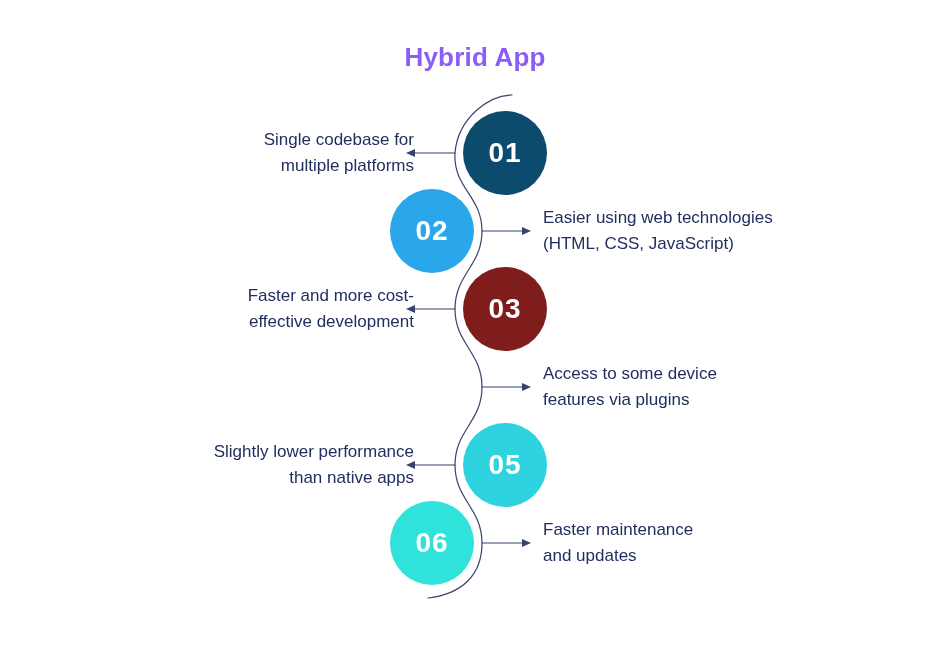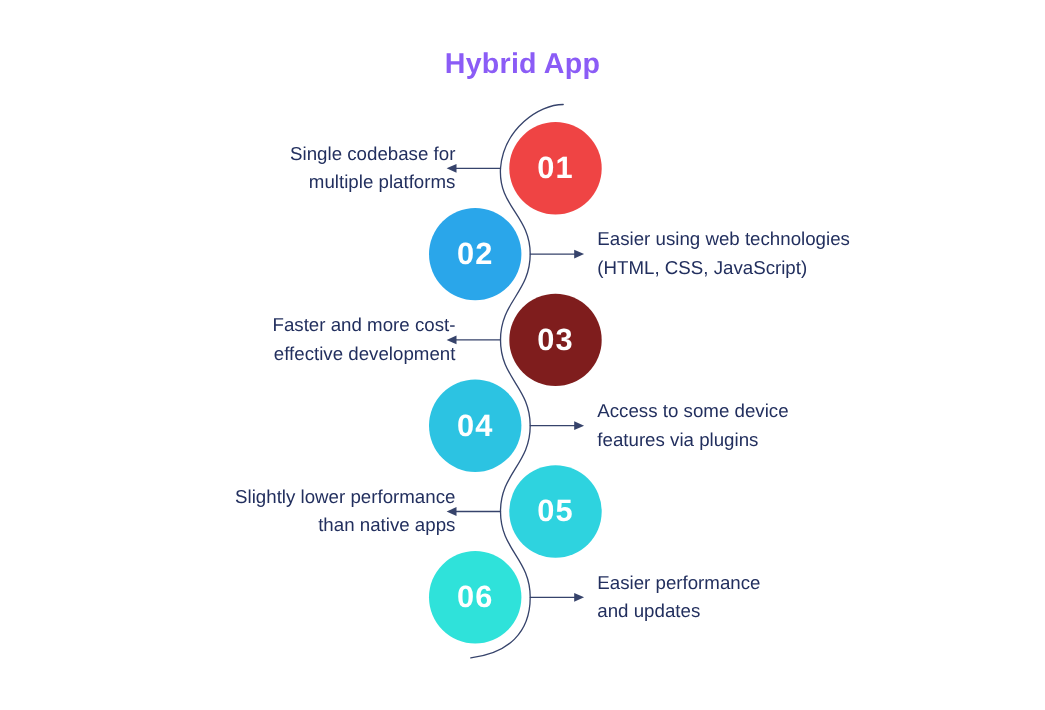--- a/index.html
+++ b/index.html
@@ -98,45 +98,42 @@
     <g fill="#36436b" stroke="none">
       <polygon points="406,153 415,149 415,157"></polygon>
       <polygon points="531,231 522,227 522,235"></polygon>
       <polygon points="406,309 415,305 415,313"></polygon>
       <polygon points="531,387 522,383 522,391"></polygon>
       <polygon points="406,465 415,461 415,469"></polygon>
       <polygon points="531,543 522,539 522,547"></polygon>
     </g>
   </svg>
 
-  <div class="step-circle c1" style="background: #ef4444;">
+  <div class="step-circle c1" style="background: #0c4a6e;">
     <span class="step-number">01</span>
   </div>
   <div class="step-circle c2" style="background: rgb(42, 166, 234);">
     <span class="step-number">02</span>
   </div>
   <div class="step-circle c3" style="background: #7f1d1d;">
     <span class="step-number">03</span>
-  </div>
-  <div class="step-circle c4" style="background: rgb(44, 195, 226);">
-    <span class="step-number">04</span>
   </div>
   <div class="step-circle c5" style="background: rgb(46, 211, 223);">
     <span class="step-number">05</span>
   </div>
   <div class="step-circle c6" style="background: rgb(47, 226, 218);">
     <span class="step-number">06</span>
   </div>
 
   <div class="step-label label-left t1">Single codebase for
 multiple platforms</div>
   <div class="step-label label-right t2">Easier using web technologies
 (HTML, CSS, JavaScript)</div>
   <div class="step-label label-left t3">Faster and more cost-
 effective development</div>
   <div class="step-label label-right t4">Access to some device
 features via plugins</div>
   <div class="step-label label-left t5">Slightly lower performance
 than native apps</div>
-  <div class="step-label label-right t6">Easier performance
+  <div class="step-label label-right t6">Faster maintenance
 and updates</div>
 
 </div>
 
 </body></html>

